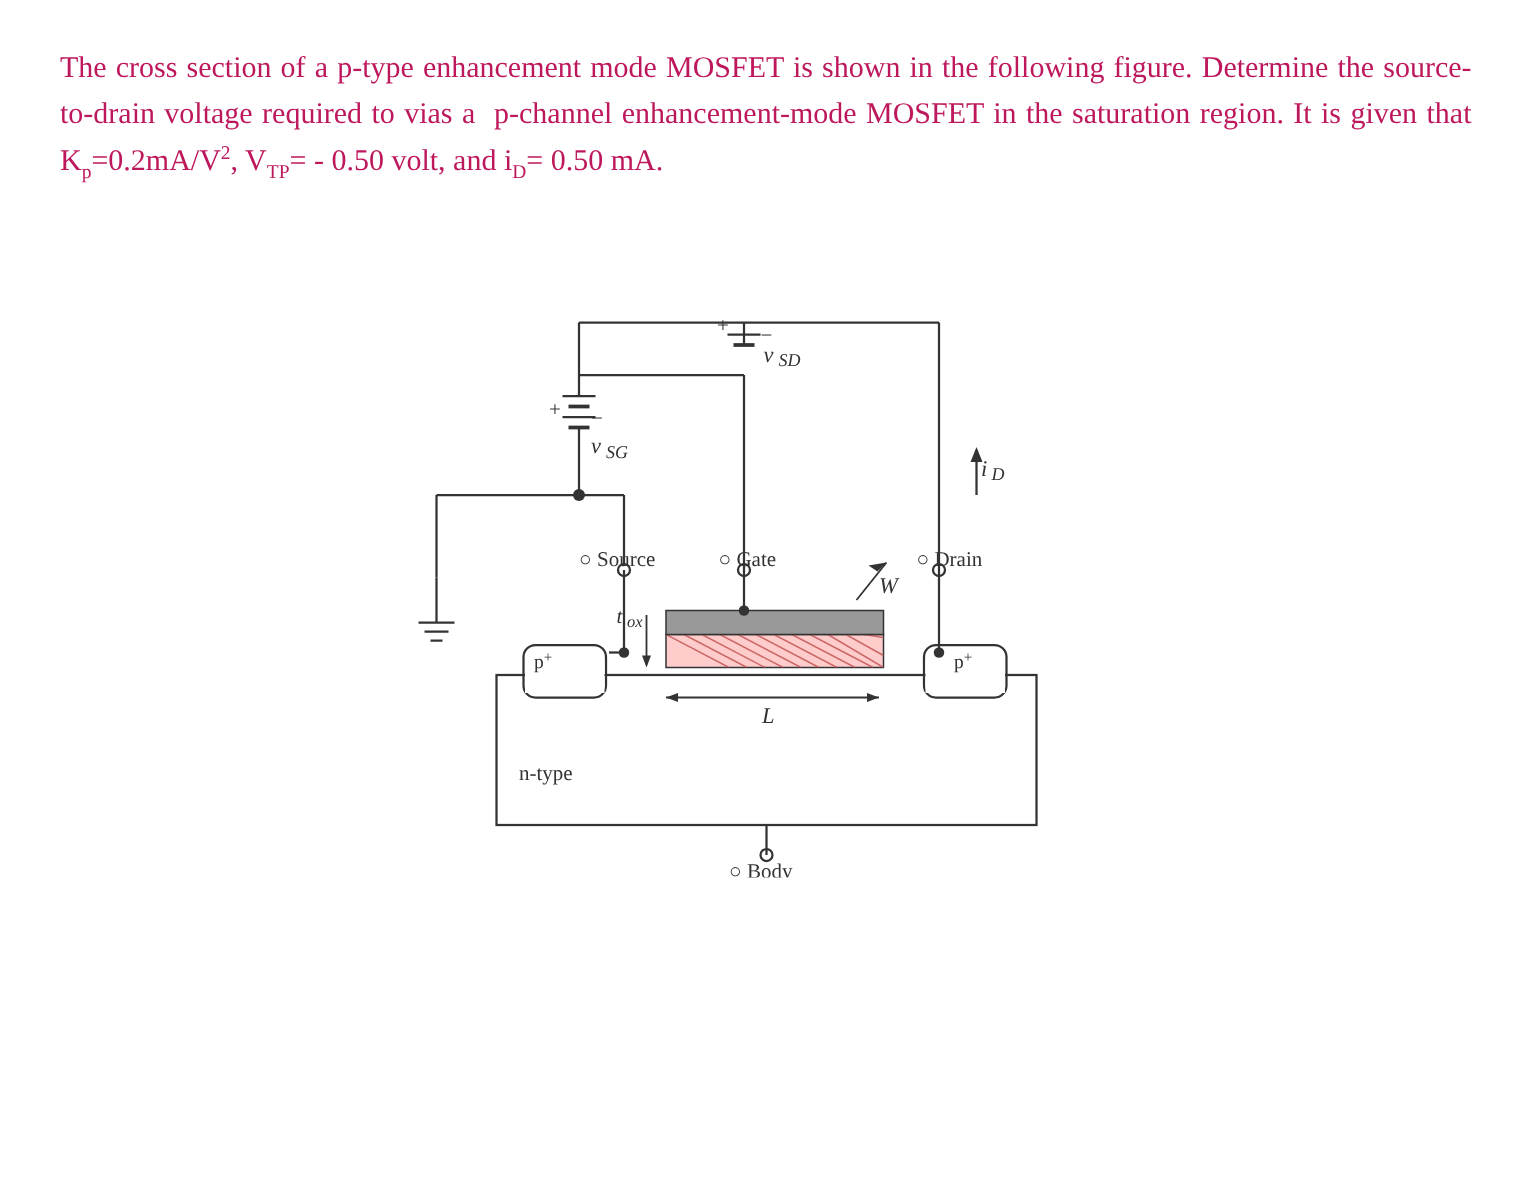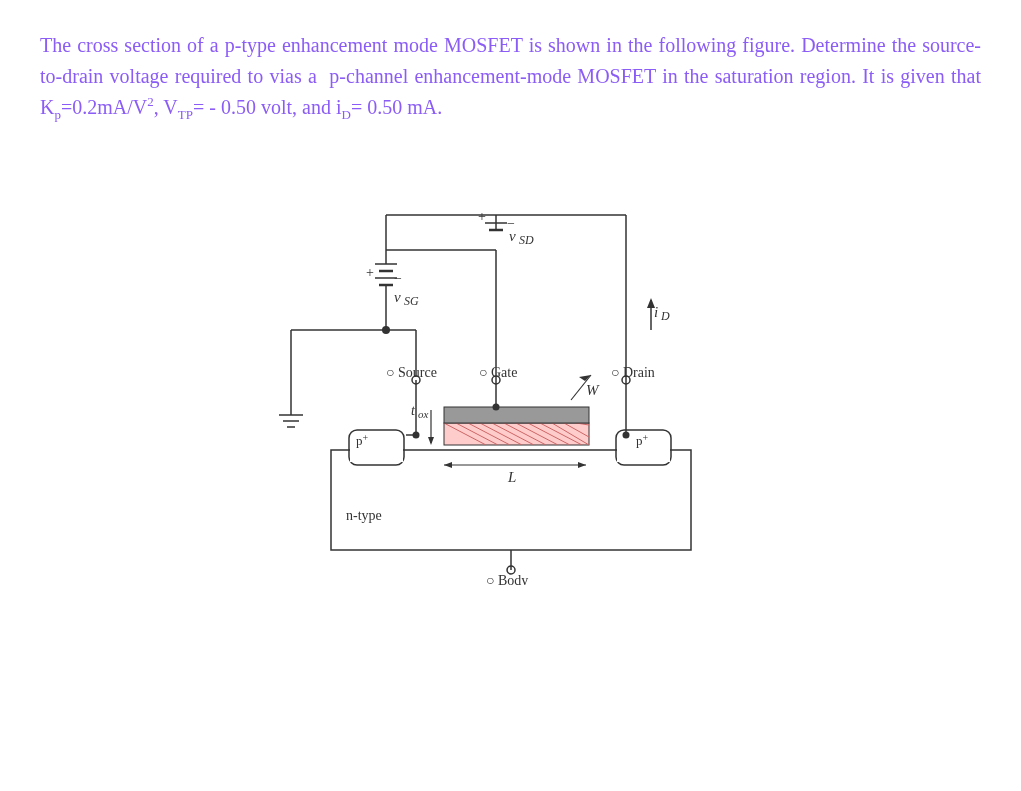--- a/index.html
+++ b/index.html
@@ -8,21 +8,21 @@
       font-family: "Times New Roman", Times, serif;
       width: 1021px;
       min-height: 791px;
       padding: 30px 40px;
     }
     .problem-text {
       font-size: 20px;
       line-height: 1.55;
       text-align: justify;
       margin-bottom: 30px;
-      color: #8b5cf6;
+      color: #be185d;
     }
     .problem-text sup {
       font-size: 13px;
     }
     sub {
       font-size: 13px;
     }
     .diagram-container {
       display: flex;
       justify-content: center;

